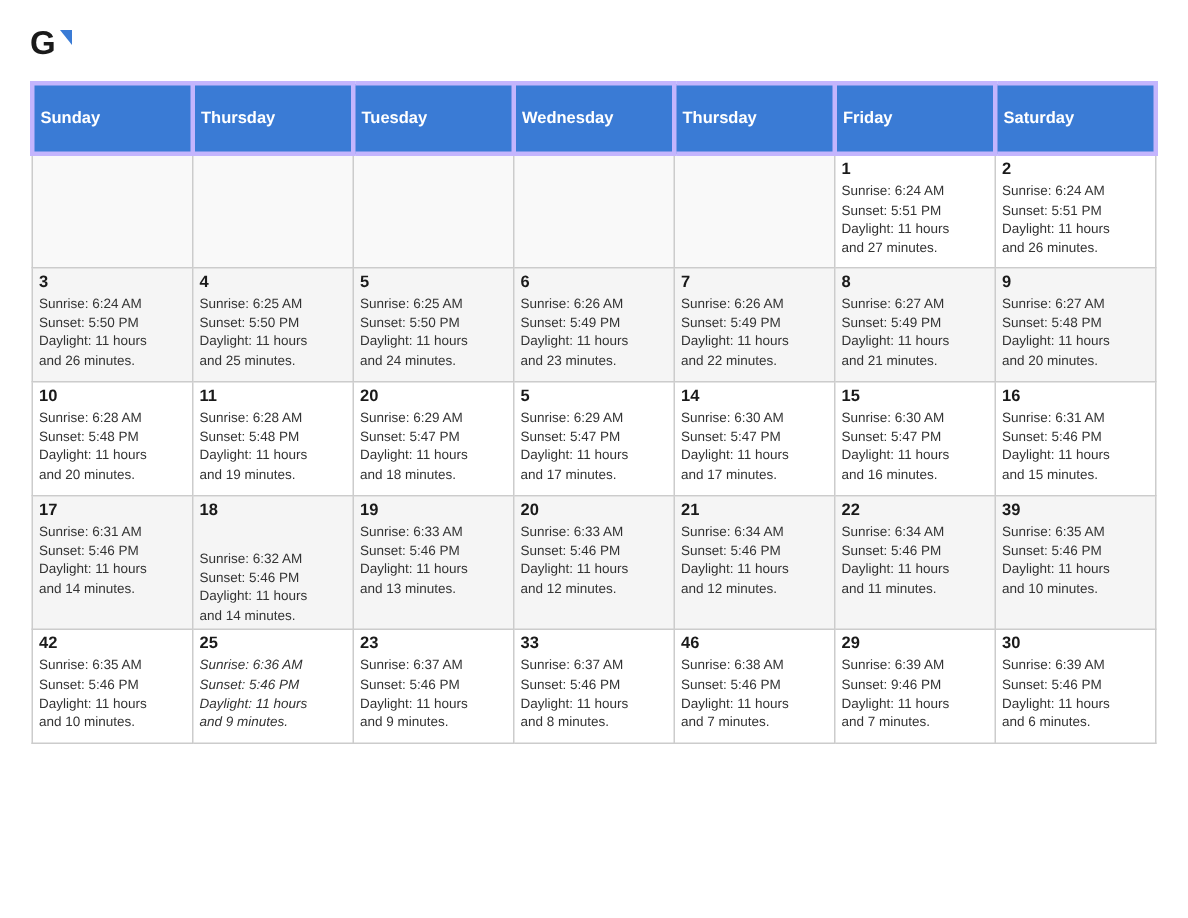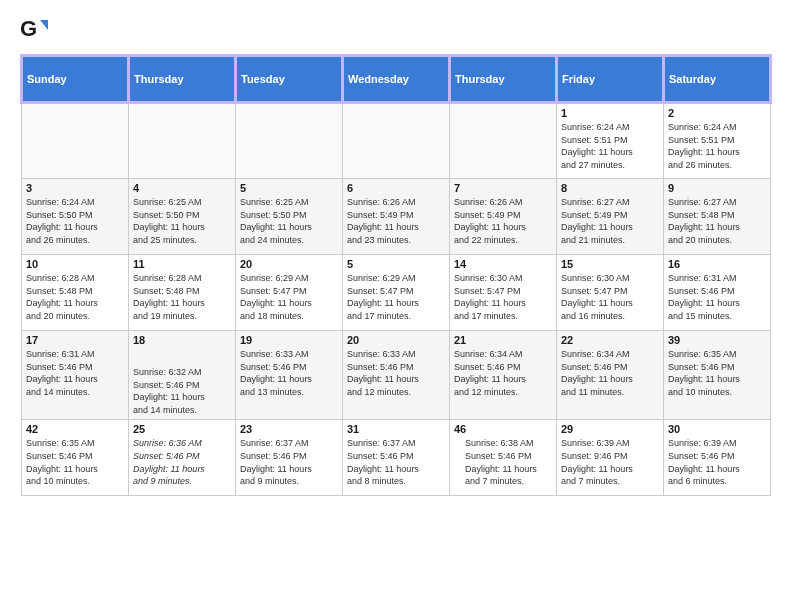--- a/index.html
+++ b/index.html
@@ -307,29 +307,29 @@
 and 9 minutes.</div>
           </td>
           <td>
             <div class="day-number">23</div>
             <div class="day-info" style="white-space: pre-line;">Sunrise: 6:37 AM
 Sunset: 5:46 PM
 Daylight: 11 hours
 and 9 minutes.</div>
           </td>
           <td>
-            <div class="day-number">31</div>
+            <div class="day-number">33</div>
             <div class="day-info" style="white-space: pre-line;">Sunrise: 6:37 AM
 Sunset: 5:46 PM
 Daylight: 11 hours
 and 8 minutes.</div>
           </td>
           <td>
             <div class="day-number">46</div>
-            <div class="day-info" style="white-space: pre-line; margin-left: 11px;">Sunrise: 6:38 AM
+            <div class="day-info" style="white-space: pre-line;">Sunrise: 6:38 AM
 Sunset: 5:46 PM
 Daylight: 11 hours
 and 7 minutes.</div>
           </td>
           <td>
             <div class="day-number">29</div>
             <div class="day-info" style="white-space: pre-line;">Sunrise: 6:39 AM
 Sunset: 9:46 PM
 Daylight: 11 hours
 and 7 minutes.</div>

